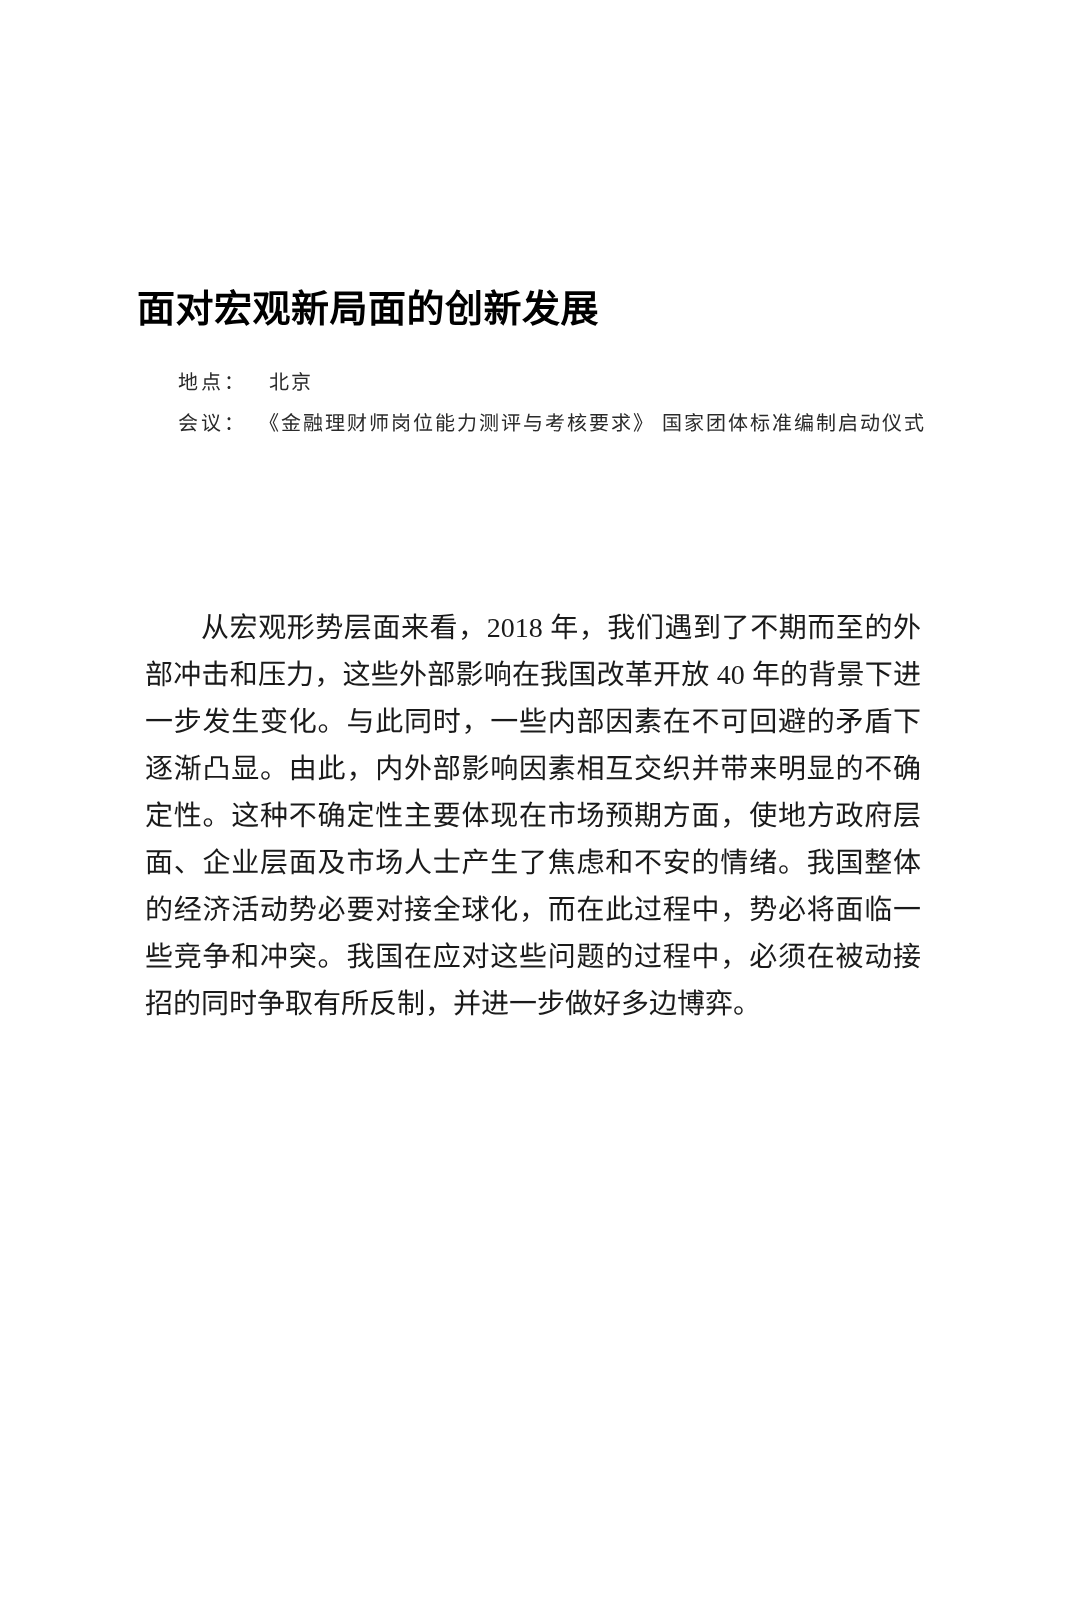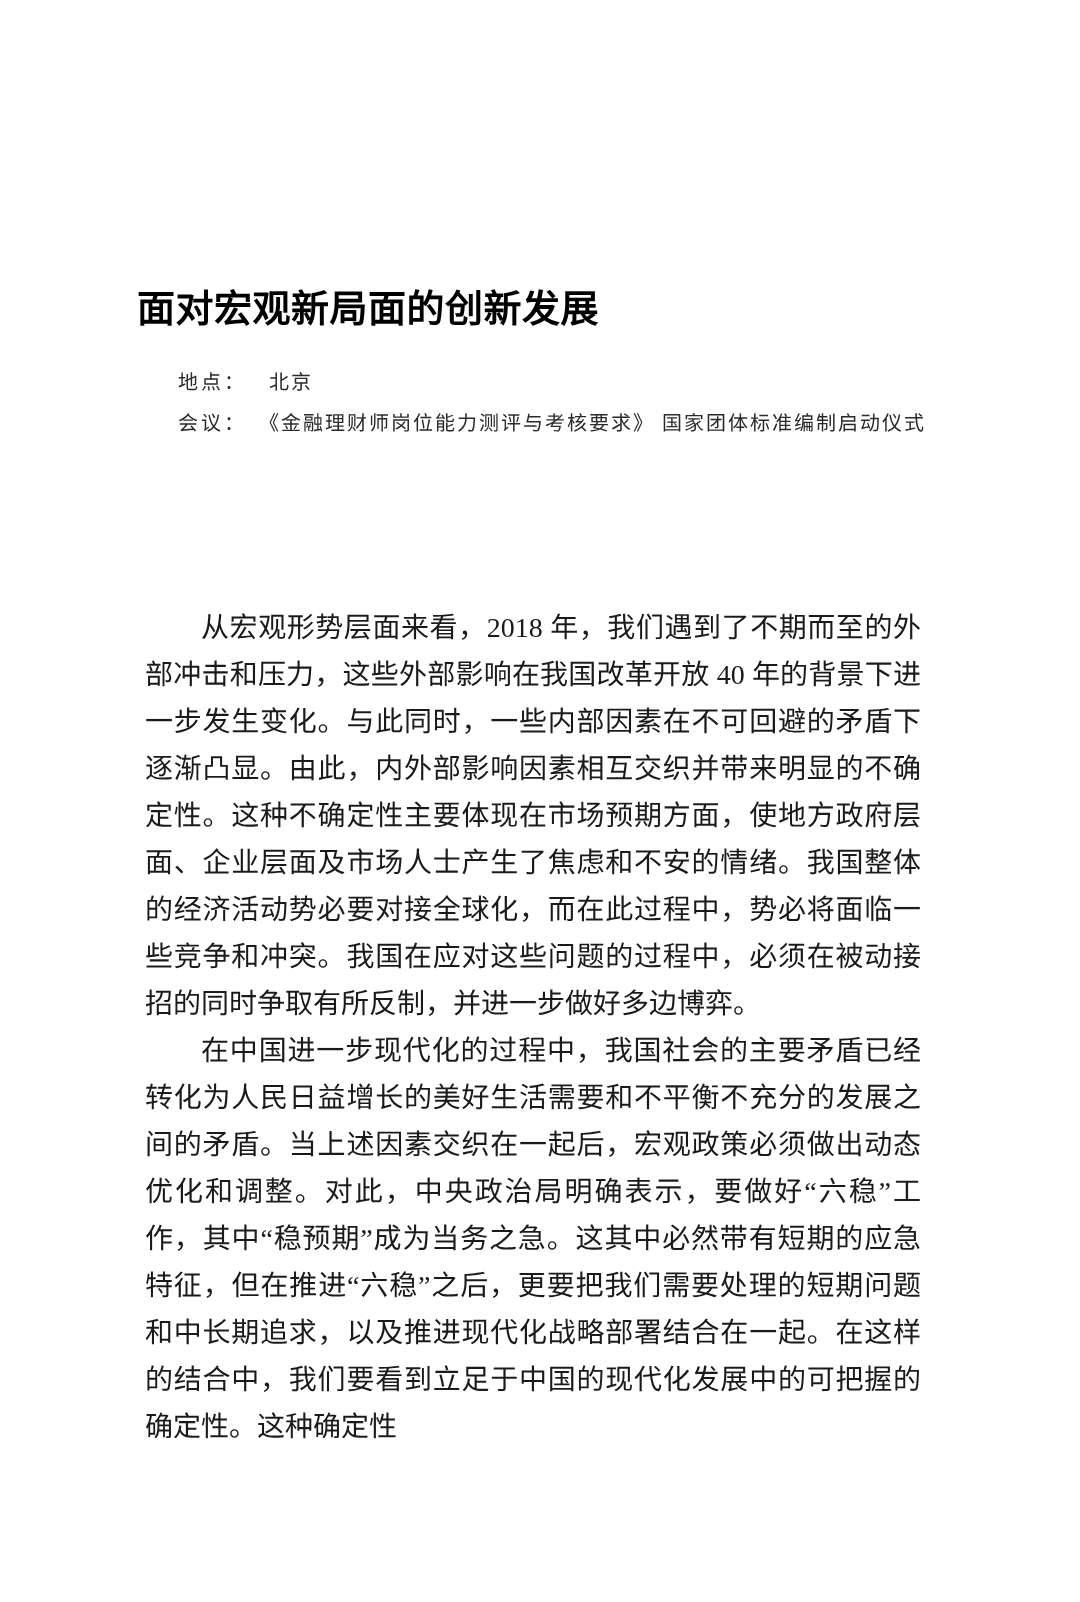--- a/index.html
+++ b/index.html
@@ -75,16 +75,15 @@
     <div class="meta-row">
       <span class="meta-label">地点：</span><span class="meta-value">北京</span>
     </div>
     <div class="meta-row">
       <span class="meta-label">会议：</span><span class="meta-value">《金融理财师岗位能力测评与考核要求》 国家团体标准编制启动仪式</span>
     </div>
   </div>
 
   <div class="body-block">
     <p>从宏观形势层面来看，2018 年，我们遇到了不期而至的外部冲击和压力，这些外部影响在我国改革开放 40 年的背景下进一步发生变化。与此同时，一些内部因素在不可回避的矛盾下逐渐凸显。由此，内外部影响因素相互交织并带来明显的不确定性。这种不确定性主要体现在市场预期方面，使地方政府层面、企业层面及市场人士产生了焦虑和不安的情绪。我国整体的经济活动势必要对接全球化，而在此过程中，势必将面临一些竞争和冲突。我国在应对这些问题的过程中，必须在被动接招的同时争取有所反制，并进一步做好多边博弈。</p>
-    <p>在中国进一步现代化的过程中，我国社会的主要矛盾已经转化为人民日益增长的美好生活需要和不平衡不充分的发展之间的矛盾。当上述因素交织在一起后，宏观政策必须做出动态优化和调整。对此，中央政治局明确表示，要做好“六稳”工作，其中“稳预期”成为当务之急。这其中必然带有短期的应急特征，但在推进“六稳”之后，更要把我们需要处理的短期问题和中长期追求，以及推进现代化战略部署结合在一起。在这样的结合中，我们要看到立足于中国的现代化发展中的可把握的确定性。这种确定性</p>
   </div>
 
 </div>
 
 </body></html>

